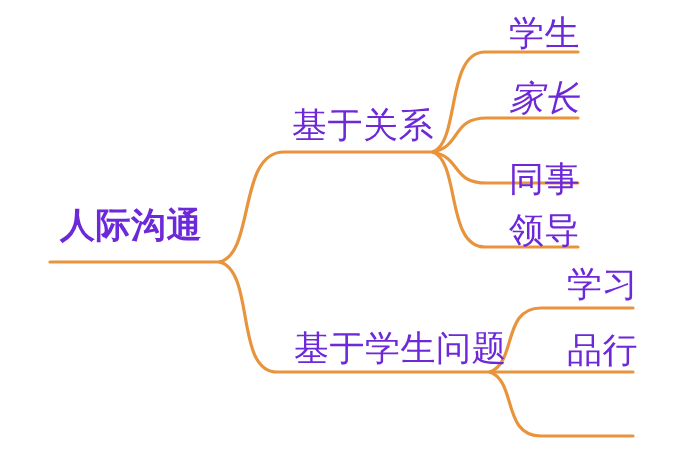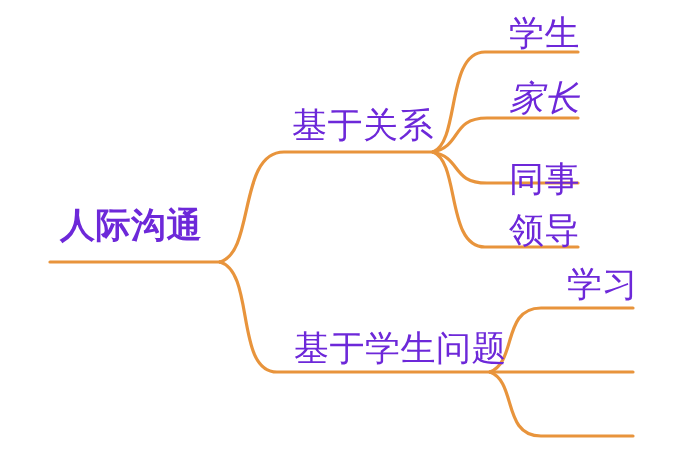--- a/index.html
+++ b/index.html
@@ -73,14 +73,15 @@
   <div class="topic branch-1">基于关系</div>
 
   <div class="topic leaf-1-0">学生</div>
   <div class="topic leaf-1-1">家长</div>
   <div class="topic leaf-1-2">同事</div>
   <div class="topic leaf-1-3">领导</div>
 
   <div class="topic branch-2">基于学生问题</div>
 
   <div class="topic leaf-2-0">学习</div>
+  <div class="topic leaf-2-1">品行</div>
 
 </div>
 
 </body></html>

